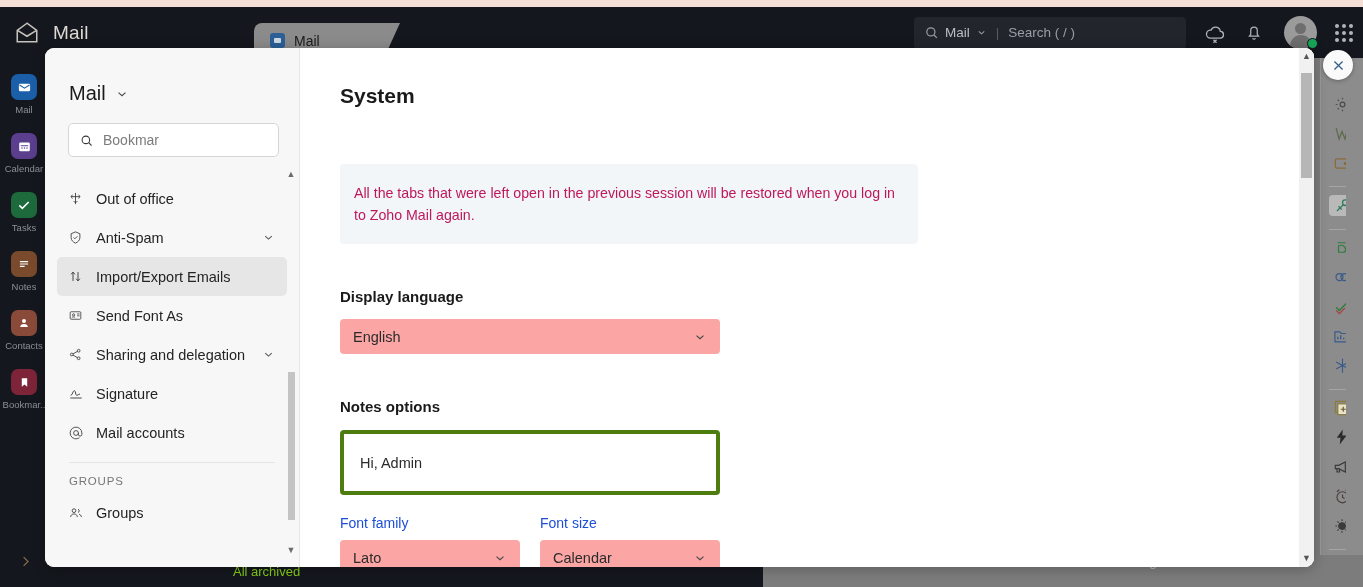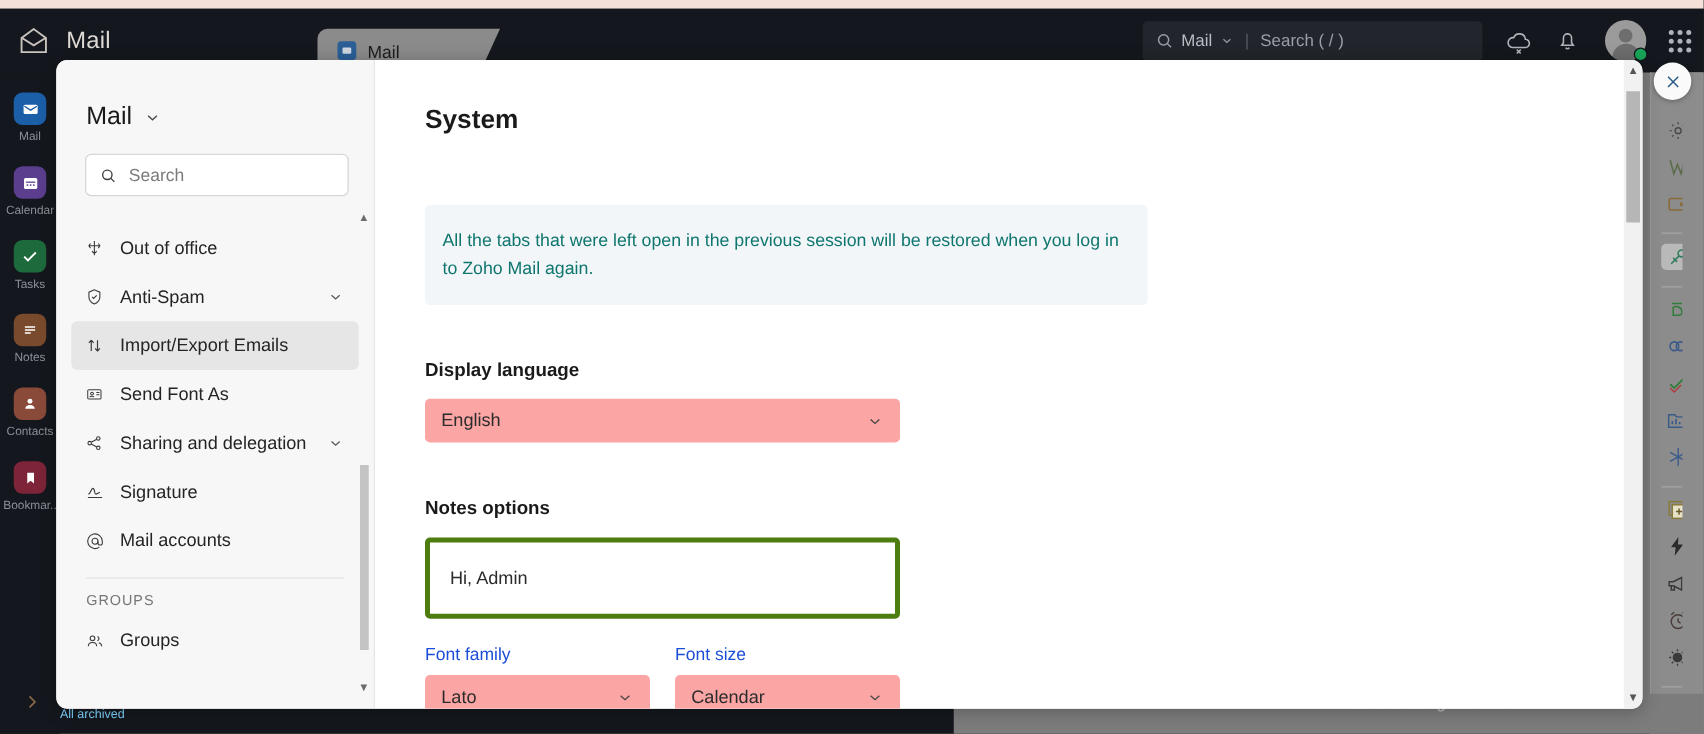--- a/index.html
+++ b/index.html
@@ -108,21 +108,21 @@
     color: #b9b9b9; user-select: none;
   }
   .wm1 { font-size: 21px; color: #bcbcbc; }
   .wm2 { font-size: 13.5px; color: #bcbcbc; margin-top: 2px; }
 
   
   .bottombar {
     position: absolute; left: 48px; bottom: 0; width: 715px; height: 32px;
     background: #14171d; display: flex; align-items: center; z-index: 4;
   }
-  .bottombar .lbl { color: #7dd3fc; font-size: 10px; }
+  .bottombar .lbl { color: #84cc16; font-size: 13px; margin-left: 185px; }
   .bottom-gray {
     position: absolute; left: 763px; bottom: 0; width: 600px; height: 32px;
     background: #7c7c7c; z-index: 3; color: #3f3f3f; font-size: 14px;
   }
   .bottom-gray span { position: absolute; left: 0px; top: -5px; }
 
   
   .modal {
     position: absolute; left: 45px; top: 48px; width: 1269px; height: 519px;
     background: #fff; border-radius: 9px; overflow: hidden; z-index: 20;
@@ -161,21 +161,21 @@
   .ms-scroll .arr { color: #6b6b6b; font-size: 9px; line-height: 1; }
   .ms-scroll .track { flex: 1; width: 7px; background: transparent; position: relative; }
   .ms-scroll .thumb { position: absolute; top: 193px; width: 7px; height: 148px; background: #c4c4c4; border-radius: 0; }
 
   
   .mmain { flex: 1; position: relative; background: #fff; overflow: hidden; }
   .mc-inner { padding: 36px 0 0 40px; }
   .h-title { font-size: 21px; color: #1a1a1a; font-weight: 600; }
   .infobox {
     margin-top: 56px; width: 578px; background: #f2f6f9; border-radius: 4px;
-    padding: 18px 18px 18px 14px; color: #0f766e; font-size: 14.2px; line-height: 1.55;
+    padding: 18px 18px 18px 14px; color: #be185d; font-size: 14.2px; line-height: 1.55;
   }
   .sec-label { margin-top: 44px; font-size: 15px; color: #1a1a1a; font-weight: 600; }
   .select {
     margin-top: 14px; width: 380px; height: 35px; background: #fca5a5;
     border-radius: 4px; display: flex; align-items: center; justify-content: space-between;
     padding: 0 13px; font-size: 14.5px; color: #2b2b2b;
   }
   .preview {
     margin-top: 15px; width: 380px; height: 65px; border: 4px solid #4d7c0f;
     border-radius: 4px; display: flex; align-items: center; padding-left: 16px;
@@ -471,21 +471,21 @@
         </span>
       </div>
 
       <div class="ms-search">
         <span>
           <svg viewBox="0 0 24 24" width="15" height="15" fill="none" stroke="#3a3a3a" stroke-width="1.7">
               <circle cx="11" cy="11" r="6"></circle>
               <path d="M15.5 15.5 20 20"></path>
             </svg>
         </span>
-        <span>Search</span>
+        <span>Bookmar</span>
       </div>
 
       <div class="ms-list">
 
         <div class="ms-item">
           <span class="mi">
             <svg viewBox="0 0 24 24" width="15" height="15" fill="none" stroke="#3b3b3b" stroke-width="1.4">
                 <path d="M12 3v18M5 9h14M7 6l-2 3 2 3M17 6l2 3-2 3M9 16l3 3 3-3"></path>
               </svg>
           </span>

